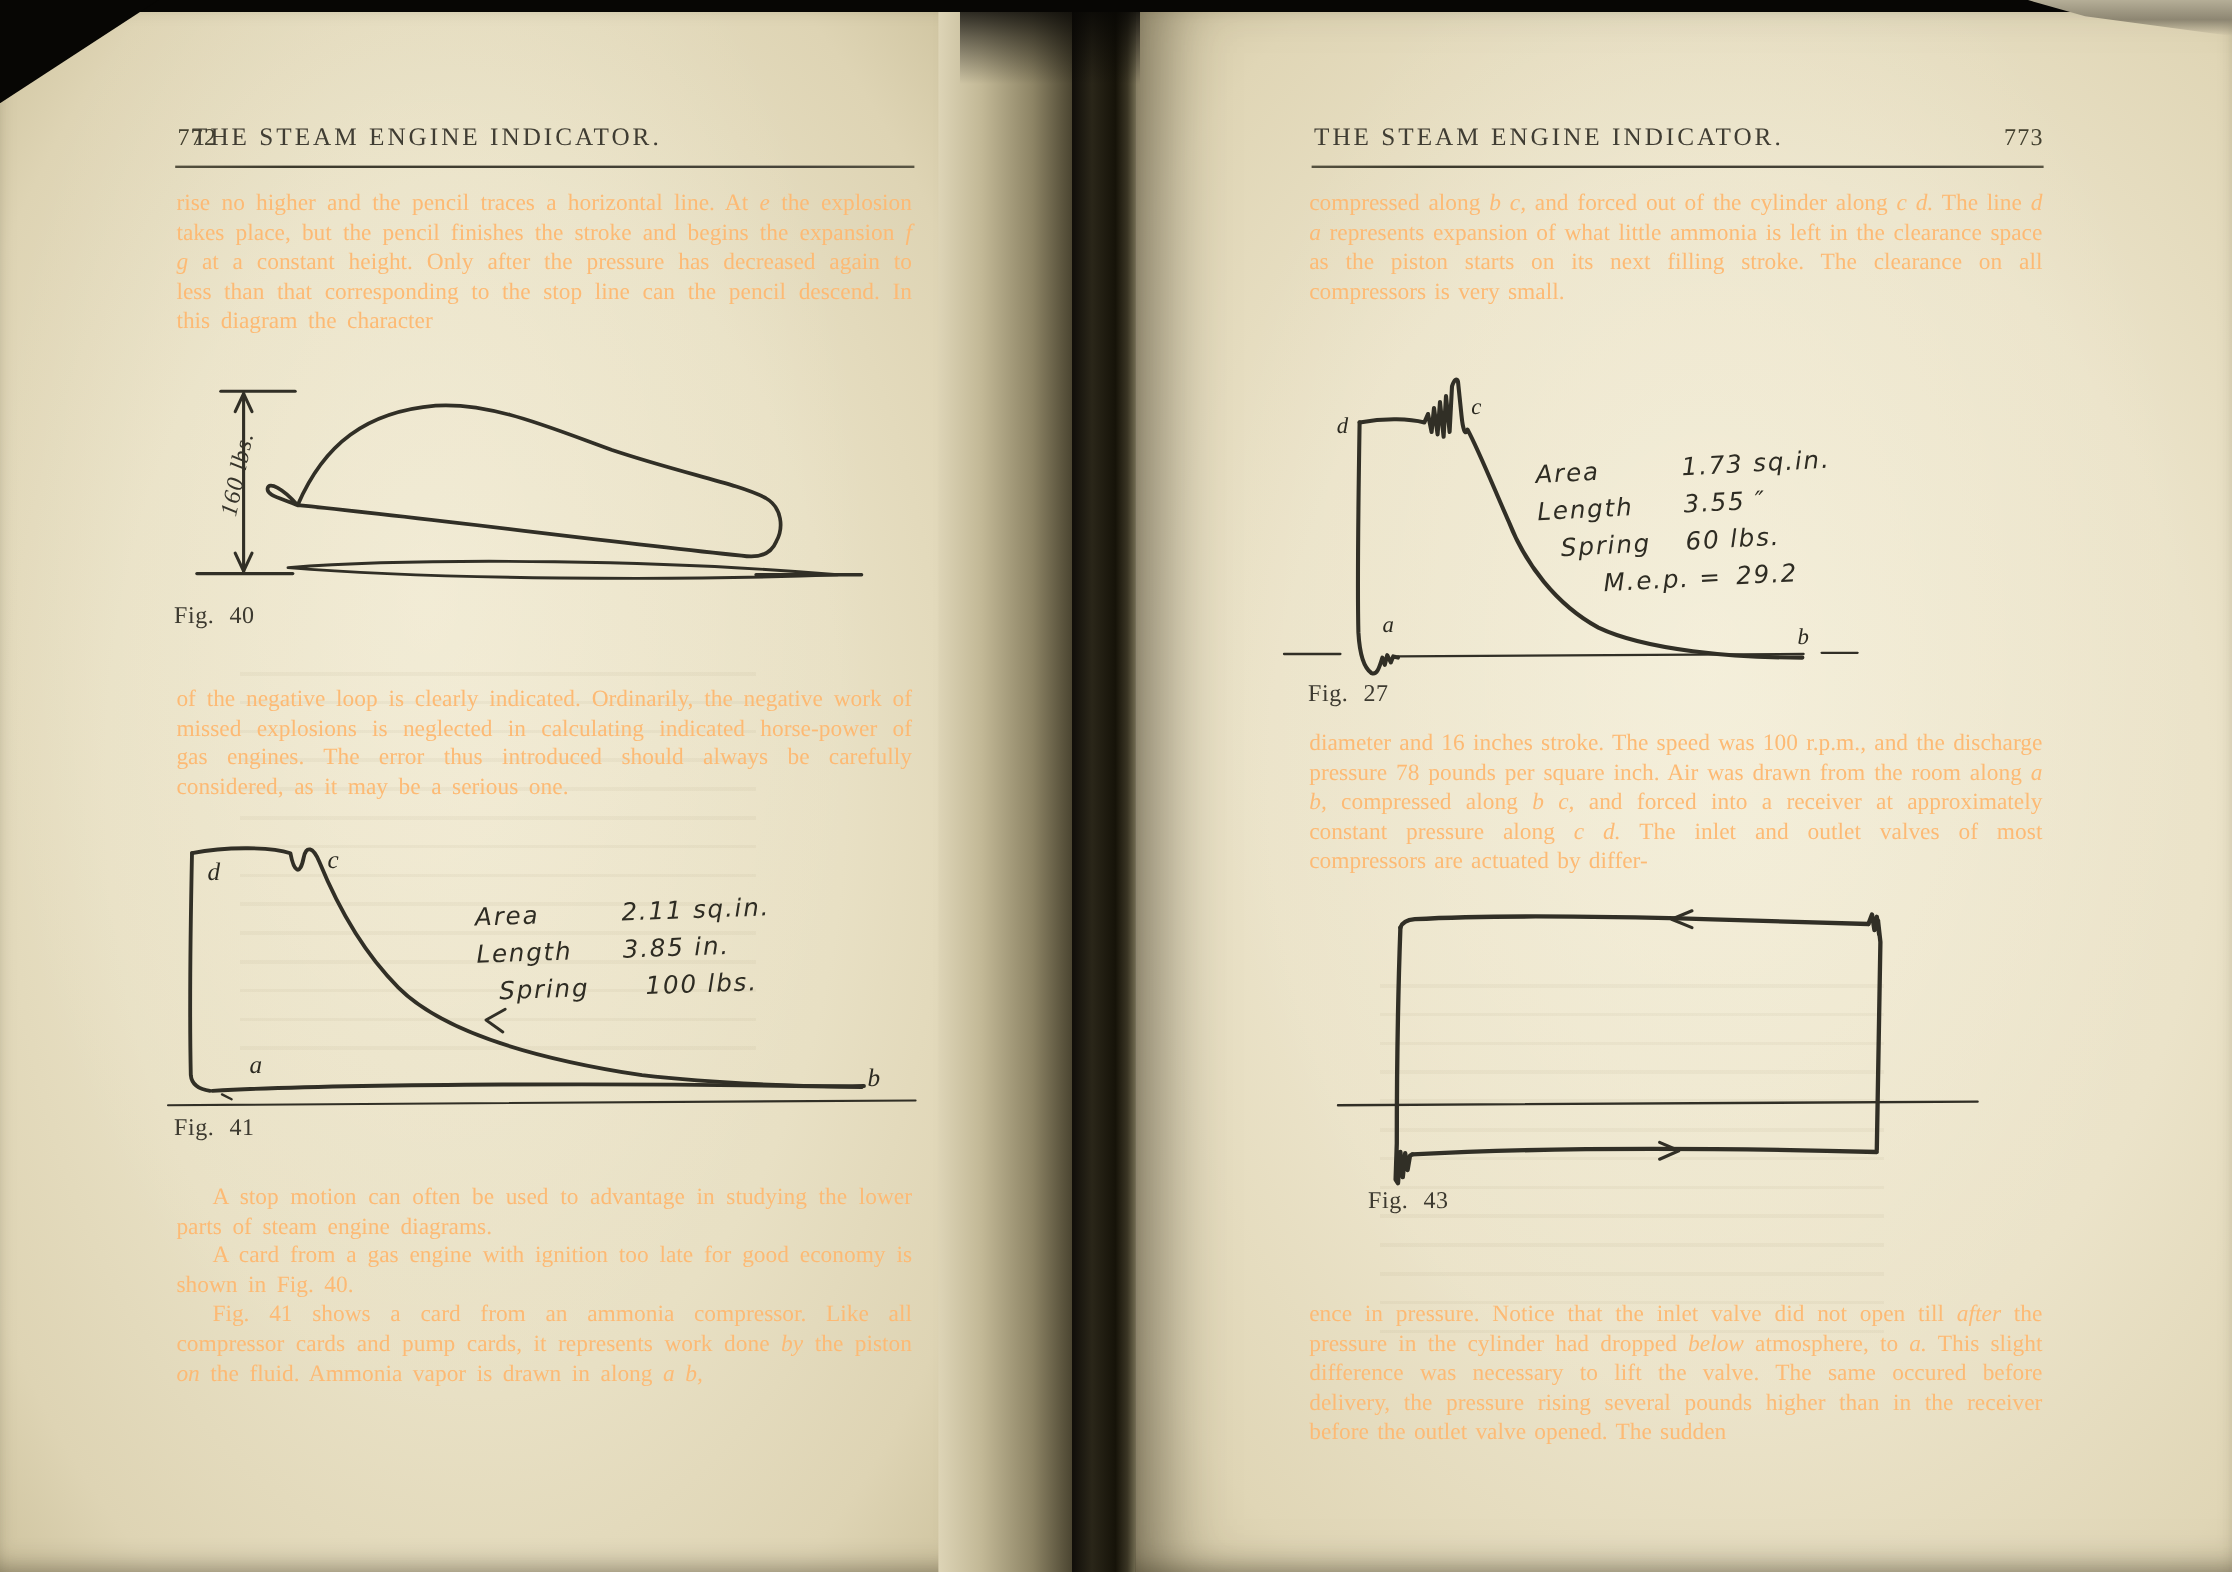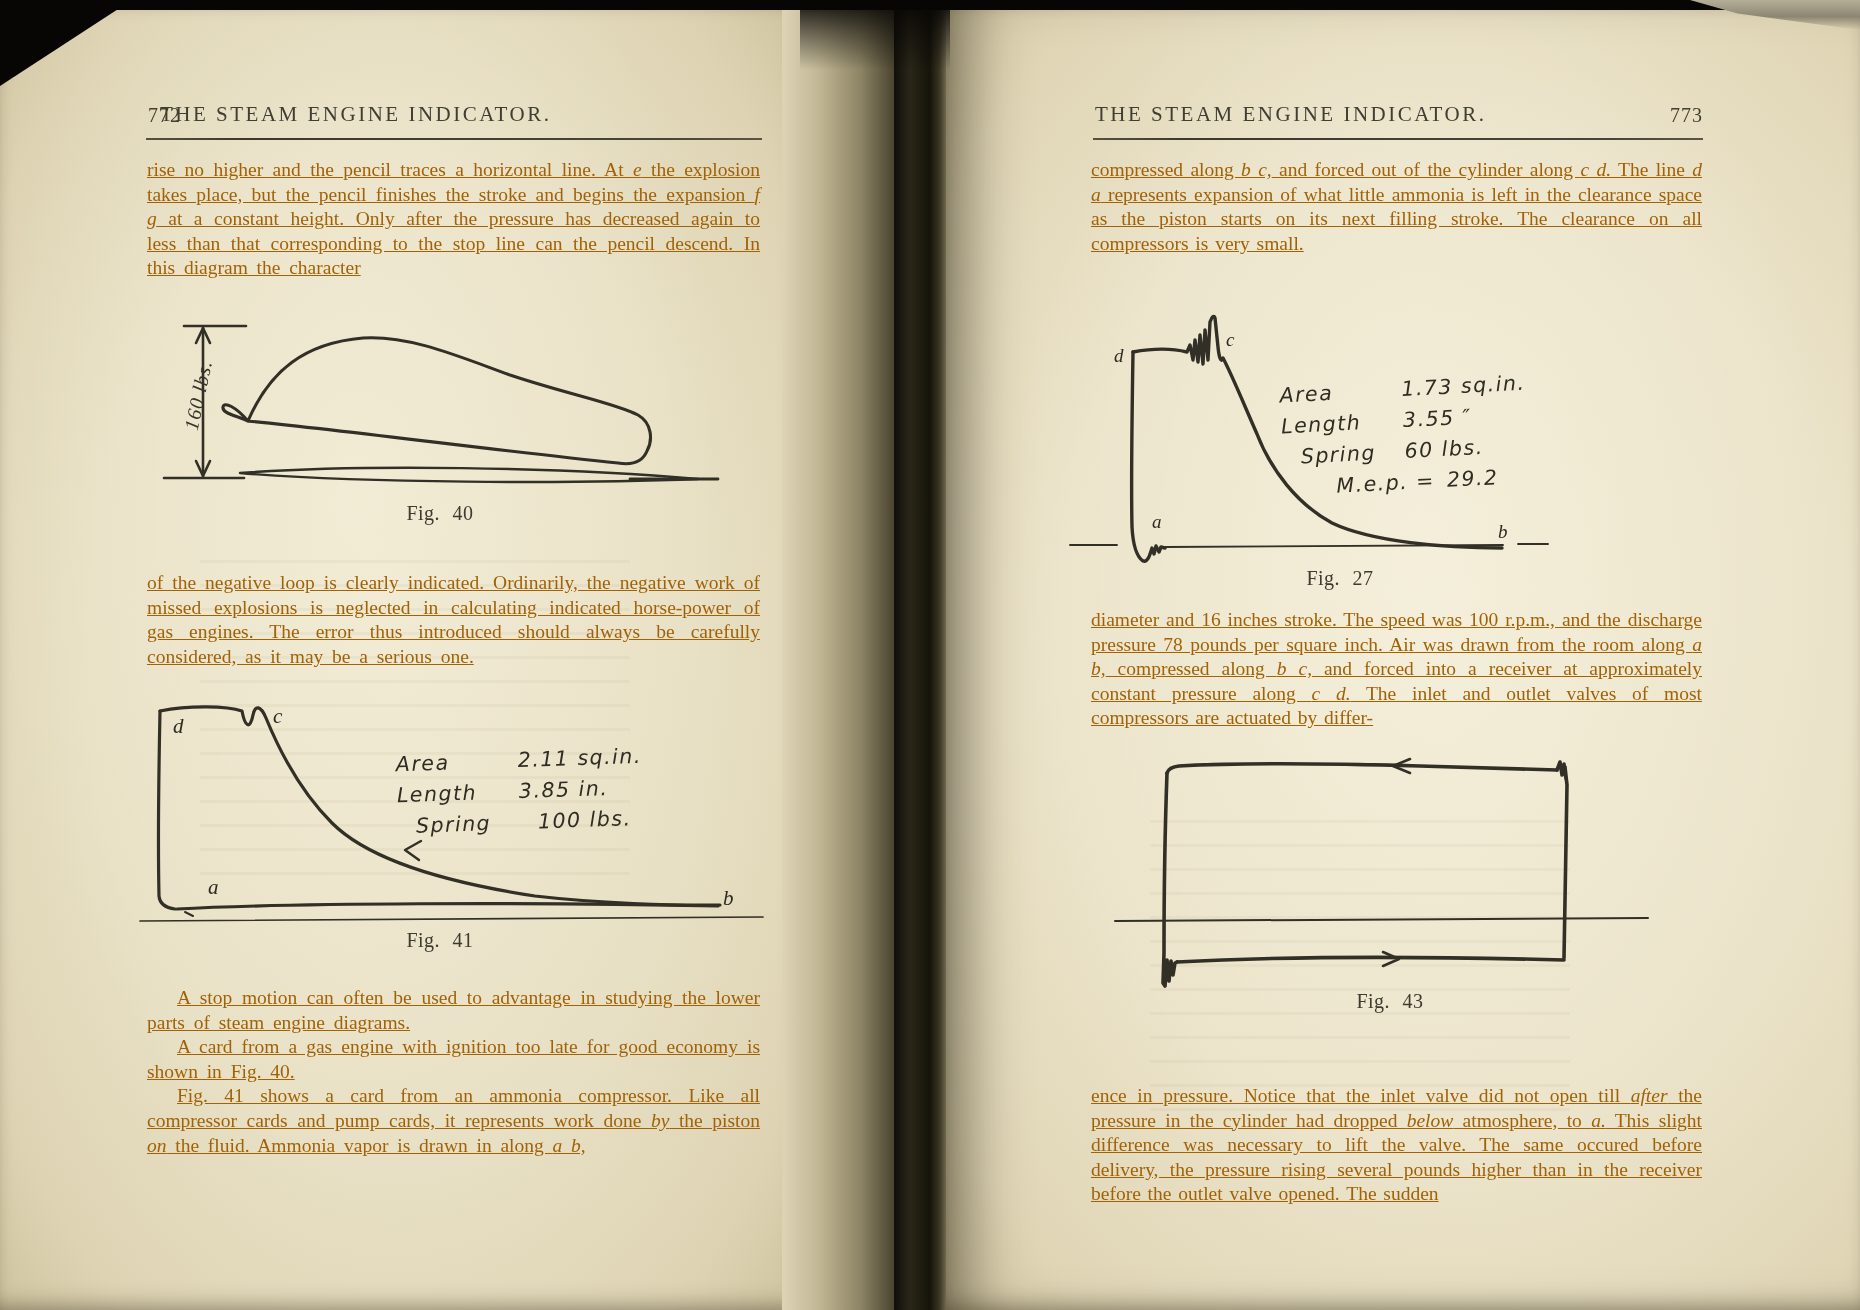--- a/index.html
+++ b/index.html
@@ -34,26 +34,26 @@
     clip-path:polygon(0 0, 100% 0, 0 100%);}
   .corner-tr{position:absolute; right:0; top:0; width:170px; height:30px;
     background:linear-gradient(180deg,#b5ae97 0%, #8d8672 55%, rgba(141,134,114,0) 100%);
     clip-path:polygon(0 0,100% 0,100% 100%,28% 45%);}
   .crease-top{position:absolute; left:800px; top:0; width:150px; height:70px;
     background:linear-gradient(180deg, rgba(7,6,4,.95) 0%, rgba(7,6,4,.5) 45%, rgba(7,6,4,0) 100%);}
   
   .hdr-num{position:absolute; font-size:20px; color:#43402f; letter-spacing:1px;}
   .hdr-title{position:absolute; text-align:left; font-size:21px; color:#403d33; letter-spacing:2.5px;}
   .rule{position:absolute; height:2px; background:linear-gradient(90deg,#55513f,#3d3a2c 15%,#47443a 85%,#5a5644);}
-  .para{position:absolute; text-align:justify; font-size:19.5px; line-height:24.6px; color:#a16207;text-decoration:underline;}
+  .para{position:absolute; text-align:justify; font-size:19.5px; line-height:24.6px; color:#fdba74;}
   .para p{margin:0;}
   .para .ind{text-indent:30px;}
   .wsL{word-spacing:.2em;}
   .wsR{word-spacing:.1em;}
-  .caption{position:absolute; text-align:center; font-size:20px; color:#3d3a30; word-spacing:7px; letter-spacing:.5px;}
+  .caption{position:absolute; font-size:20px; color:#3d3a30; word-spacing:7px; letter-spacing:.5px;}
   
   .fig{position:absolute;}
   .fig svg{position:absolute; left:0; top:0; overflow:visible;}
   .ink{stroke:#312f26; fill:none; stroke-linecap:round; stroke-linejoin:round;}
   .ptlabel{position:absolute; font-style:italic; font-size:21px; color:#2c2a21;}
   .scale-label{
     position:absolute; font-style:italic; font-size:20px; color:#35332a; letter-spacing:1px;
     width:112px; height:24px; line-height:24px; text-align:center; transform:rotate(-78deg);
   }
   .hand{

